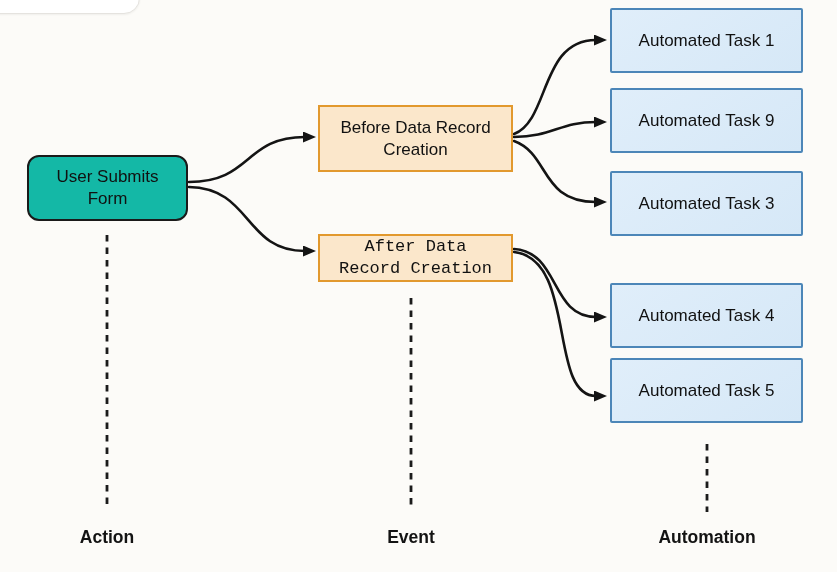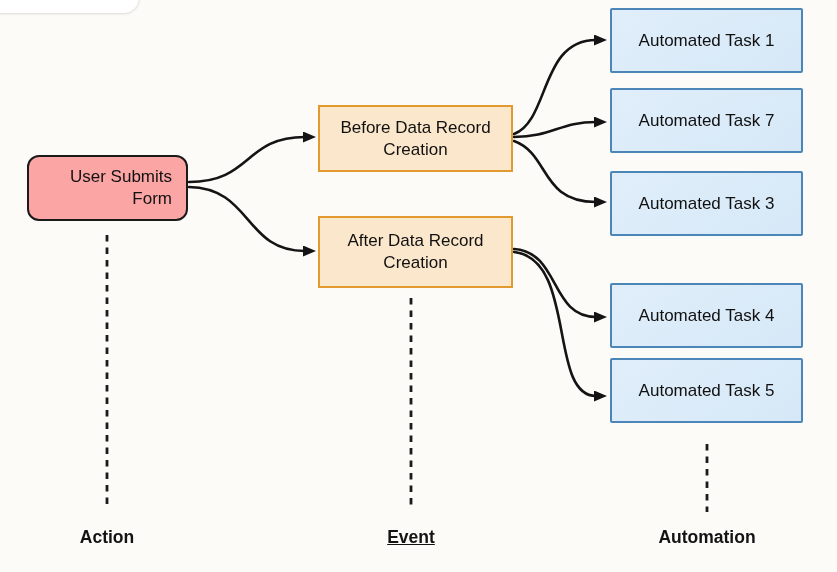--- a/index.html
+++ b/index.html
@@ -55,34 +55,33 @@
     font-size: 17px;
     line-height: 1.28;
     box-sizing: border-box;
     padding: 16px 14px;
   }
   .node-action {
     left: 27px;
     top: 155px;
     width: 161px;
     height: 66px;
-    background: #fca5a5;
+    background: #14b8a6;
     border: 2.5px solid #1a1a1a;
     border-radius: 12px;
-    text-align: right;
   }
   .node-event {
     left: 318px;
     width: 195px;
     background: #fbe7cb;
     border: 2.5px solid #e2992e;
     border-radius: 0;
   }
   .node-event-before { top: 105px; height: 67px; }
-  .node-event-after  { top: 216px; height: 72px; }
+  .node-event-after  { top: 234px; height: 48px; font-family: Liberation Mono, monospace; }
   .node-task {
     left: 610px;
     width: 193px;
     height: 65px;
     background: linear-gradient(145deg, #e0eefa 0%, #d6e8f7 100%);
     border: 2px solid #4c86b8;
     border-radius: 2px;
   }
   .node-task-1 { top: 8px; }
   .node-task-2 { top: 88px; }
@@ -92,21 +91,21 @@
   .lane-label {
     position: absolute;
     top: 527px;
     width: 180px;
     text-align: center;
     font-size: 17.5px;
     font-weight: bold;
     color: #131313;
   }
   .lane-label-action     { left: 17px; }
-  .lane-label-event      { left: 321px; text-decoration: underline; }
+  .lane-label-event      { left: 321px; }
   .lane-label-automation { left: 617px; }
 </style>
 </head>
 <body>
 
 <div class="stage">
 
   <div class="corner-artifact"></div>
 
   <svg class="connector-layer" viewBox="0 0 837 572" xmlns="http://www.w3.org/2000/svg">
@@ -139,21 +138,21 @@
     <span>Before Data Record Creation</span>
   </div>
   <div class="node node-event node-event-after">
     <span>After Data Record Creation</span>
   </div>
 
   <div class="node node-task node-task-1">
     <span>Automated Task 1</span>
   </div>
   <div class="node node-task node-task-2">
-    <span>Automated Task 7</span>
+    <span>Automated Task 9</span>
   </div>
   <div class="node node-task node-task-3">
     <span>Automated Task 3</span>
   </div>
   <div class="node node-task node-task-4">
     <span>Automated Task 4</span>
   </div>
   <div class="node node-task node-task-5">
     <span>Automated Task 5</span>
   </div>

